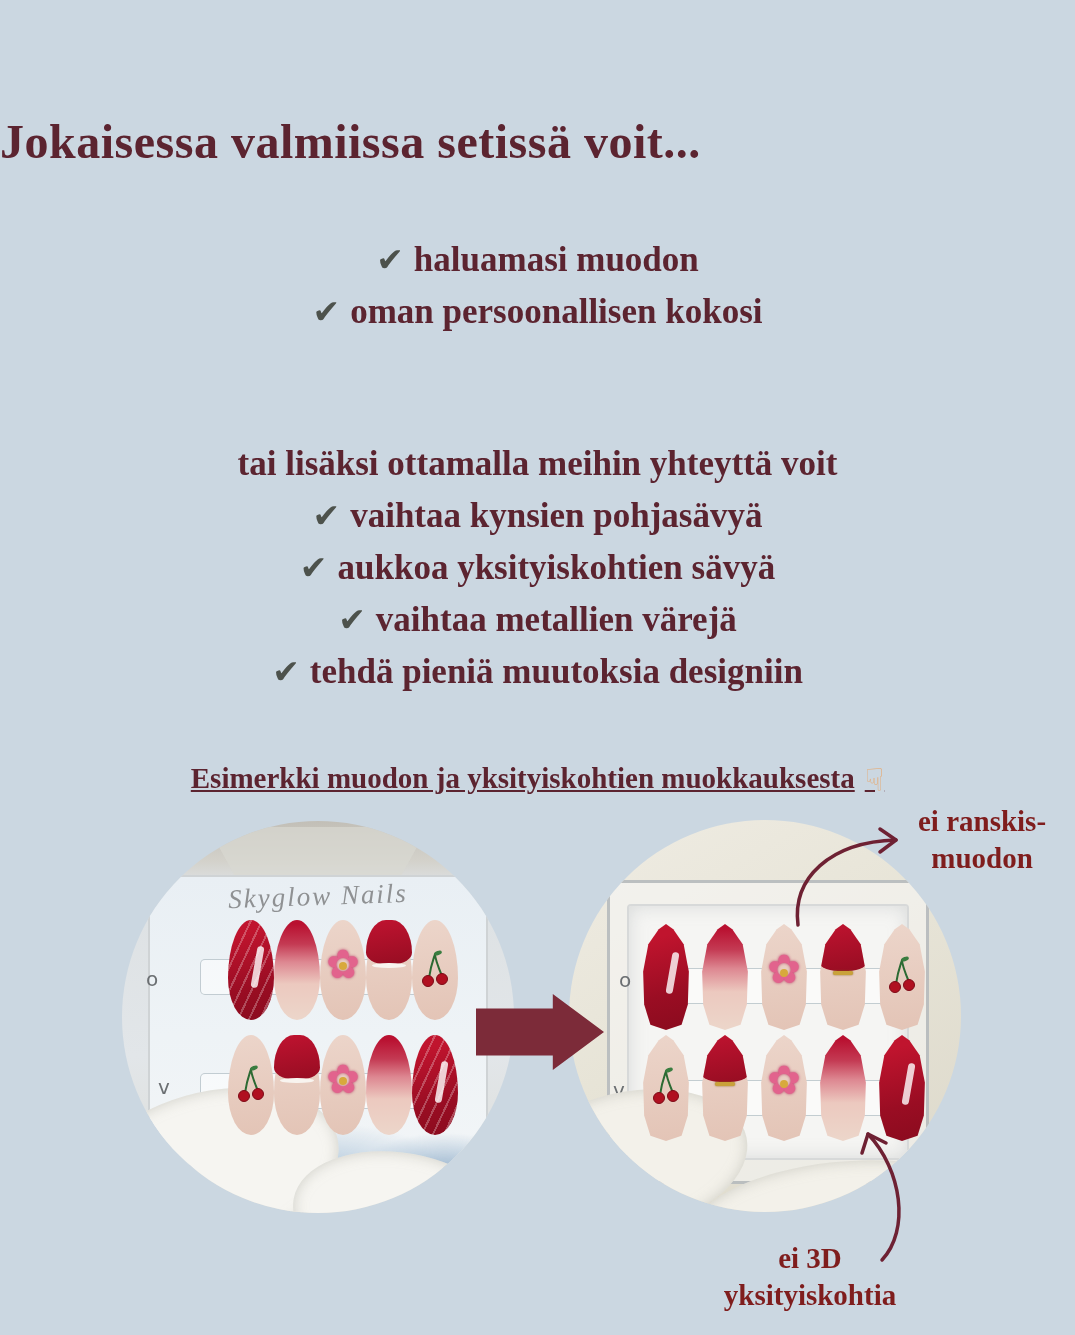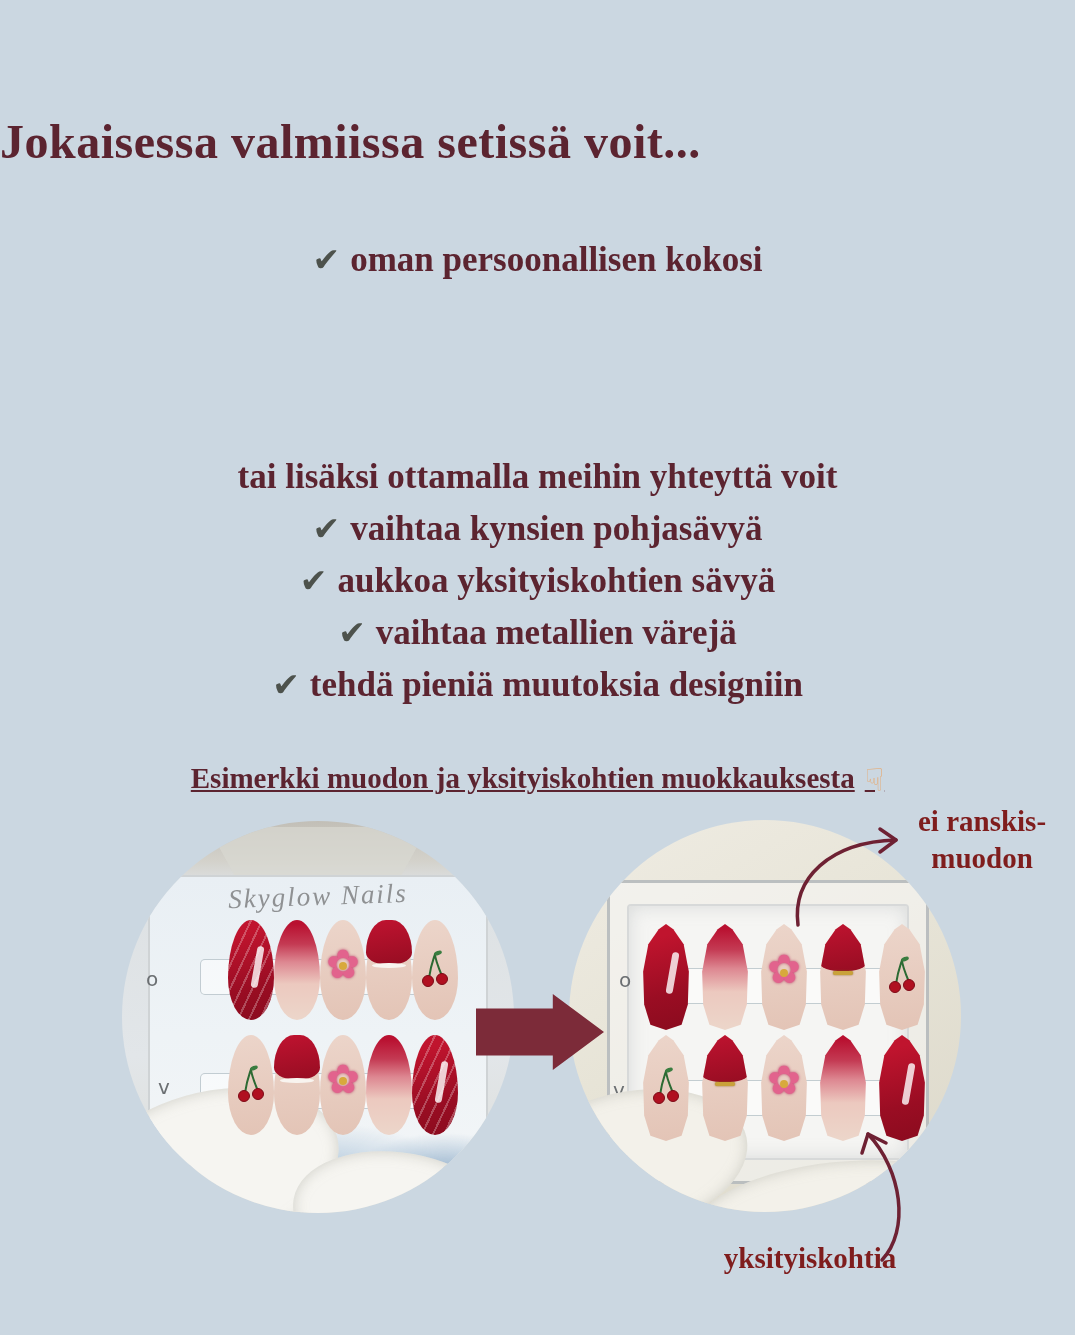--- a/index.html
+++ b/index.html
@@ -13,21 +13,21 @@
   }
   .title{
     position:absolute;top:98px;left:0;width:100%;
     font-size:48px;font-weight:bold;letter-spacing:.5px;margin-top:16px;
   }
   .tblock{
     position:absolute;left:0;width:100%;
     text-align:center;font-size:35px;font-weight:bold;line-height:52px;
   }
   .block1{top:234px;}
-  .block2{top:438px;margin-top:13px;}
+  .block2{top:438px;}
   .check{
     font-family:"DejaVu Sans",sans-serif;
     color:#4d524c;font-size:33px;font-weight:normal;
     margin-right:10px;
   }
   .caption{
     position:absolute;top:761px;left:0;width:100%;
     text-align:center;font-size:29px;font-weight:bold;text-decoration:underline;
   }
   .pointer{
@@ -134,20 +134,21 @@
   .arrow-bottom{left:820px;top:1118px;}
 </style>
 </head>
 <body>
 
 <div class="page">
 
   <div class="title">Jokaisessa valmiissa setissä voit...</div>
 
   <div class="tblock block1">
+    <div><span class="check">✔</span><span>haluamasi muodon</span></div>
     <div><span class="check">✔</span><span>oman persoonallisen kokosi</span></div>
   </div>
 
   <div class="tblock block2">
     <div>tai lisäksi ottamalla meihin yhteyttä voit</div>
     <div><span class="check">✔</span><span>vaihtaa kynsien pohjasävyä</span></div>
     <div><span class="check">✔</span><span>aukkoa yksityiskohtien sävyä</span></div>
     <div><span class="check">✔</span><span>vaihtaa metallien värejä</span></div>
     <div><span class="check">✔</span><span>tehdä pieniä muutoksia designiin</span></div>
   </div>
@@ -269,20 +270,21 @@
   <div class="annot annot-french">
     <div>ei ranskis-</div>
     <div>muodon</div>
   </div>
   <svg class="curve-arrow arrow-top" width="150" height="140" viewBox="0 0 150 140">
     <path d="M28,125 C22,78 60,42 126,40" fill="none" stroke="#6e2133" stroke-width="3.5" stroke-linecap="round"></path>
     <path d="M126,40 L110,29 M126,40 L110,52" fill="none" stroke="#6e2133" stroke-width="3.5" stroke-linecap="round"></path>
   </svg>
 
   <div class="annot annot-3d">
+    <div>ei 3D</div>
     <div>yksityiskohtia</div>
   </div>
   <svg class="curve-arrow arrow-bottom" width="110" height="160" viewBox="0 0 110 160">
     <path d="M62,142 C90,112 82,52 48,16" fill="none" stroke="#6e2133" stroke-width="3.5" stroke-linecap="round"></path>
     <path d="M48,16 L42,35 M48,16 L66,25" fill="none" stroke="#6e2133" stroke-width="3.5" stroke-linecap="round"></path>
   </svg>
 
 </div>
 
 </body></html>

